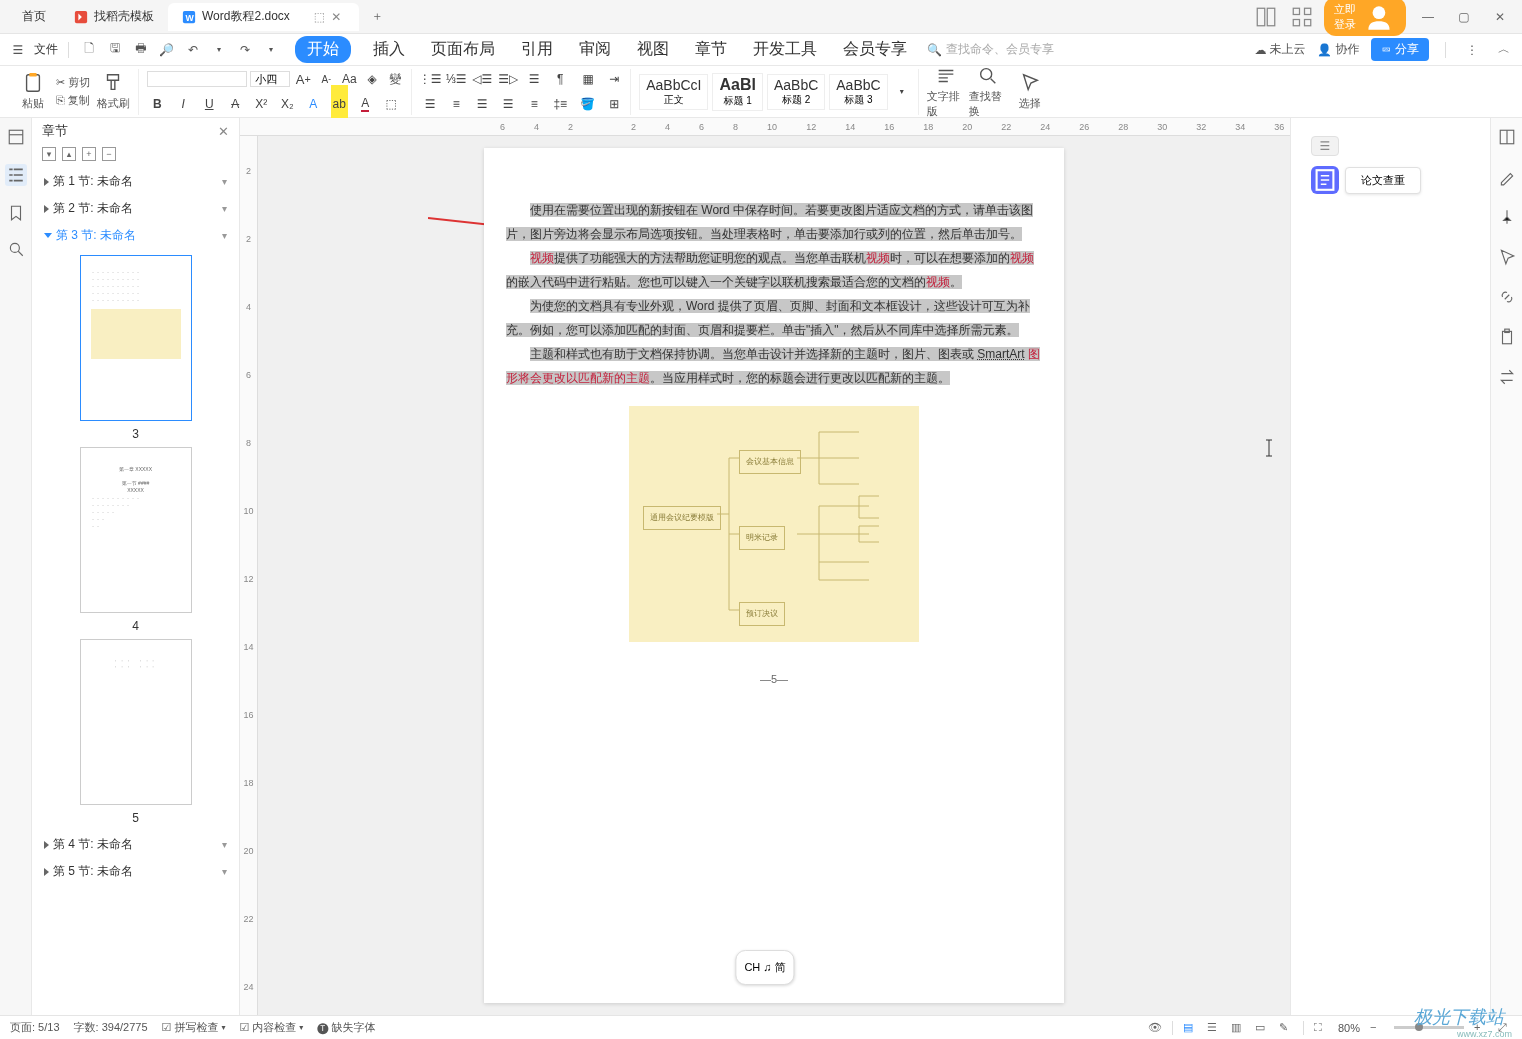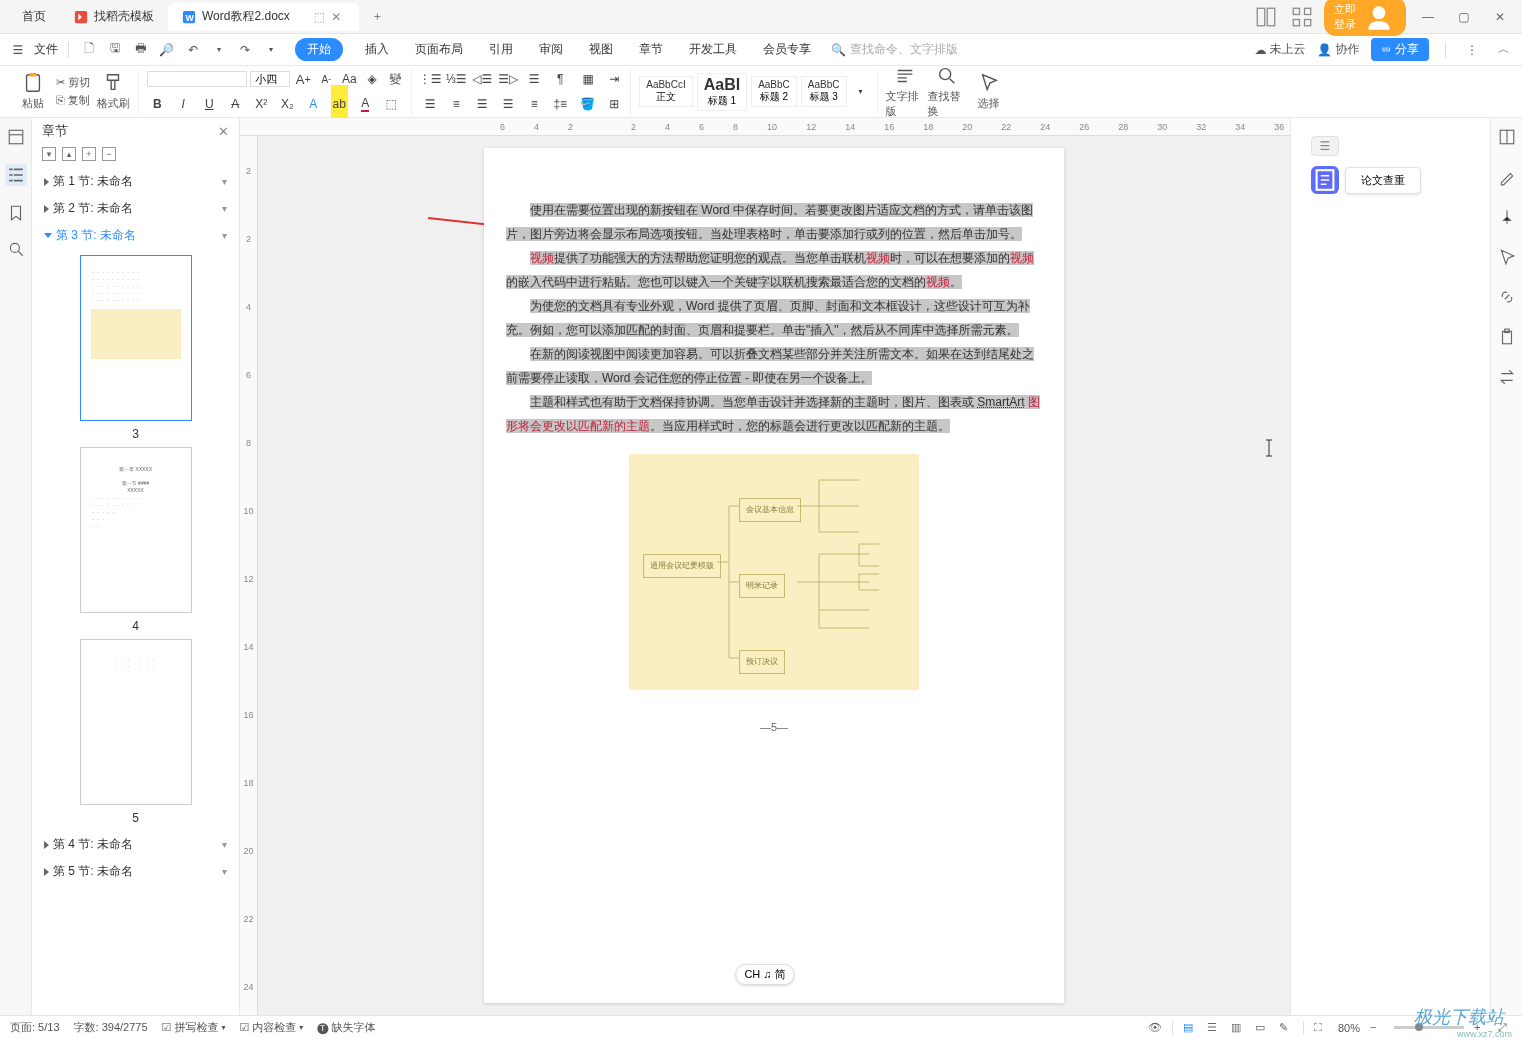--- a/index.html
+++ b/index.html
@@ -16,38 +16,38 @@
     .tab-right { margin-left: auto; display: flex; align-items: center; gap: 8px; }
     .login-btn { background: #ffa726; color: #fff; padding: 3px 10px; border-radius: 12px; font-size: 11px; display: flex; align-items: center; gap: 4px; }
     .win-ctrl { width: 28px; height: 20px; display: flex; align-items: center; justify-content: center; color: #666; cursor: pointer; }
     
     
     .menu-bar { height: 32px; display: flex; align-items: center; padding: 0 8px; border-bottom: 1px solid #e8e8e8; gap: 2px; }
     .menu-left { display: flex; align-items: center; gap: 6px; }
     .icon-btn { width: 20px; height: 20px; display: flex; align-items: center; justify-content: center; color: #555; cursor: pointer; }
     .qat-sep { width: 1px; height: 16px; background: #ddd; margin: 0 4px; }
     .ribbon-tabs { display: flex; align-items: center; gap: 18px; margin-left: 12px; }
-    .ribbon-tab { font-size: 12px; color: #333; cursor: pointer; padding: 4px 4px; }
+    .ribbon-tab { font-size: 16px; color: #333; cursor: pointer; padding: 4px 4px; }
     .ribbon-tab.active { color: #fff; background: #2b8cff; border-radius: 12px; padding: 3px 12px; }
     .search-box { margin-left: 14px; color: #aaa; display: flex; align-items: center; gap: 4px; font-size: 12px; }
     .menu-right { margin-left: auto; display: flex; align-items: center; gap: 12px; font-size: 12px; color: #555; }
     .share-btn { background: #2b8cff; color: #fff; padding: 3px 10px; border-radius: 4px; display: flex; align-items: center; gap: 4px; }
     
     
     .ribbon { height: 52px; display: flex; align-items: center; padding: 0 8px; border-bottom: 1px solid #e8e8e8; gap: 2px; }
     .ribbon-group { display: flex; align-items: center; gap: 4px; padding: 0 6px; border-right: 1px solid #eee; height: 46px; }
     .ribbon-big { display: flex; flex-direction: column; align-items: center; justify-content: center; width: 38px; cursor: pointer; font-size: 11px; color: #555; gap: 2px; }
     .ribbon-big .bicon { width: 22px; height: 22px; }
     .ribbon-small-col { display: flex; flex-direction: column; gap: 3px; }
     .ribbon-small { display: flex; align-items: center; gap: 3px; color: #555; font-size: 11px; cursor: pointer; }
     .font-sel { border: 1px solid #ddd; padding: 1px 4px; font-size: 11px; width: 84px; background: #fff; }
     .ribbon-btn { width: 20px; height: 20px; display: flex; align-items: center; justify-content: center; color: #444; cursor: pointer; }
     .style-gallery { display: flex; gap: 4px; align-items: center; }
     .style-item { border: 1px solid #eee; padding: 2px 6px; display: flex; flex-direction: column; align-items: center; font-size: 10px; cursor: pointer; }
-    .style-item .preview { font-size: 10px; color: #333; }
+    .style-item .preview { font-size: 14px; color: #333; }
     .style-item.h1 .preview { font-weight: bold; font-size: 16px; }
     
     
     .main { display: flex; height: calc(100vh - 142px); }
     .left-tools { width: 32px; background: #f7f7f7; border-right: 1px solid #e8e8e8; display: flex; flex-direction: column; align-items: center; padding-top: 10px; gap: 18px; }
     .left-tools .tool { width: 18px; height: 18px; color: #666; cursor: pointer; }
     .left-tools .tool.active { background: #e1ecf9; border-radius: 3px; padding: 2px; width: 22px; height: 22px; }
     
     .nav-panel { width: 208px; border-right: 1px solid #e8e8e8; display: flex; flex-direction: column; }
     .nav-header { height: 26px; display: flex; align-items: center; padding: 0 10px; justify-content: space-between; font-size: 13px; color: #333; }
@@ -86,21 +86,21 @@
     .floating-pill { position: absolute; left: 20px; top: 48px; display: flex; align-items: center; gap: 6px; }
     .pill-icon { width: 28px; height: 28px; background: #5e6bff; border-radius: 6px; display: flex; align-items: center; justify-content: center; color: #fff; }
     .pill-text { background: #fff; border: 1px solid #e0e0e0; padding: 5px 15px; border-radius: 4px; font-size: 11px; box-shadow: 0 1px 3px rgba(0,0,0,0.1); }
     .side-handle { position: absolute; left: 20px; top: 18px; width: 28px; height: 20px; background: #f2f2f2; border: 1px solid #e0e0e0; border-radius: 4px; display: flex; align-items: center; justify-content: center; color: #888; cursor: pointer; }
     
     
     .status-bar { height: 24px; border-top: 1px solid #e5e5e5; display: flex; align-items: center; padding: 0 10px; font-size: 11px; color: #555; gap: 14px; }
     .status-right { margin-left: auto; display: flex; align-items: center; gap: 10px; }
     .status-sep { width: 1px; height: 14px; background: #ddd; }
     .sicon { width: 14px; height: 14px; color: #666; cursor: pointer; }
-    .ime-badge { position: absolute; left: 50%; transform: translateX(-50%); bottom: 30px; background: #fff; border: 1px solid #ddd; padding: 2px 8px; font-size: 11px; border-radius: 10px; box-shadow: 0 1px 3px rgba(0,0,0,0.15); }
+    .ime-badge { position: absolute; left: 50%; transform: translateX(-50%); bottom: 30px; background: #fff; border: 1px solid #ddd; padding: 9px 8px; font-size: 11px; border-radius: 10px; box-shadow: 0 1px 3px rgba(0,0,0,0.15); }
     .watermark { position: fixed; right: 18px; bottom: 10px; font-size: 18px; color: #5aa7d6; font-style: italic; pointer-events: none; }
     .watermark2 { position: fixed; right: 10px; bottom: 0px; font-size: 9px; color: #8bb; pointer-events: none; }
     .text-cursor { position: absolute; right: 14px; top: 320px; width: 14px; height: 20px; }
     svg { width: 100%; height: 100%; }
   </style>
 </head>
 <body>
 
 <div class="tab-bar">
   <div class="tab home">
@@ -175,21 +175,21 @@
     <span class="ribbon-tab">页面布局</span>
     <span class="ribbon-tab">引用</span>
     <span class="ribbon-tab">审阅</span>
     <span class="ribbon-tab">视图</span>
     <span class="ribbon-tab">章节</span>
     <span class="ribbon-tab">开发工具</span>
     <span class="ribbon-tab">会员专享</span>
   </div>
   <div class="search-box">
     <span>🔍</span>
-    <span>查找命令、文字排版</span>
+    <span>查找命令、会员专享</span>
   </div>
   <div class="menu-right">
     <span style="display:flex;align-items:center;gap:3px">
         <span>☁</span>
         <span>未上云</span>
       </span>
     <span style="display:flex;align-items:center;gap:3px">
         <span>👤</span>
         <span>协作</span>
       </span>
@@ -459,21 +459,20 @@
             <path d="M0 0L10 4L0 8z" fill="#d33"></path>
           </marker>
         </defs>
       <line x1="0" y1="10" x2="110" y2="22" stroke="#d33" stroke-width="2" marker-end="url(#ah)"></line>
     </svg>
     <div class="canvas">
       <div class="page">
         <p><span class="sel">使用在需要位置出现的新按钮在  Word  中保存时间。若要更改图片适应文档的方式，请单击该图片，图片旁边将会显示布局选项按钮。当处理表格时，单击要添加行或列的位置，然后单击加号。</span></p>
         <p><span class="sel"><span class="red">视频</span><span>提供了功能强大的方法帮助您证明您的观点。当您单击联机</span><span class="red">视频</span><span>时，可以在想要添加的</span><span class="red">视频</span><span>的嵌入代码中进行粘贴。您也可以键入一个关键字以联机搜索最适合您的文档的</span><span class="red">视频</span><span>。</span></span></p>
         <p><span class="sel">为使您的文档具有专业外观，Word 提供了页眉、页脚、封面和文本框设计，这些设计可互为补充。例如，您可以添加匹配的封面、页眉和提要栏。单击"插入"，然后从不同库中选择所需元素。</span></p>
-        <p><span class="sel">在新的阅读视图中阅读更加容易。可以折叠文档某些部分并关注所需文本。如果在达到结尾处之前需要停止读取，Word 会记住您的停止位置 - 即使在另一个设备上。</span></p>
         <p><span class="sel"><span>主题和样式也有助于文档保持协调。当您单击设计并选择新的主题时，图片、图表或 </span><span style="text-decoration:underline dotted">SmartArt</span><span> </span><span class="red">图形将会更改以匹配新的主题</span><span>。当应用样式时，您的标题会进行更改以匹配新的主题。</span></span></p>
 
         <div class="diagram-box">
           <div class="db-node" style="left:14px;top:100px">通用会议纪要模版</div>
           <div class="db-node" style="left:110px;top:44px">会议基本信息</div>
           <div class="db-node" style="left:110px;top:120px">明米记录</div>
           <div class="db-node" style="left:110px;top:196px">预订决议</div>
           <svg style="position:absolute;inset:0;pointer-events:none" viewBox="0 0 290 236">
             <path d="M88 108 H100 V52 H110 M100 108 V128 H110 M100 128 V204 H110" stroke="#c8b870" fill="none"></path>
             <path d="M168 52 H190 V26 H210 M190 52 H210 M190 52 V78 H210" stroke="#c8b870" fill="none"></path>

